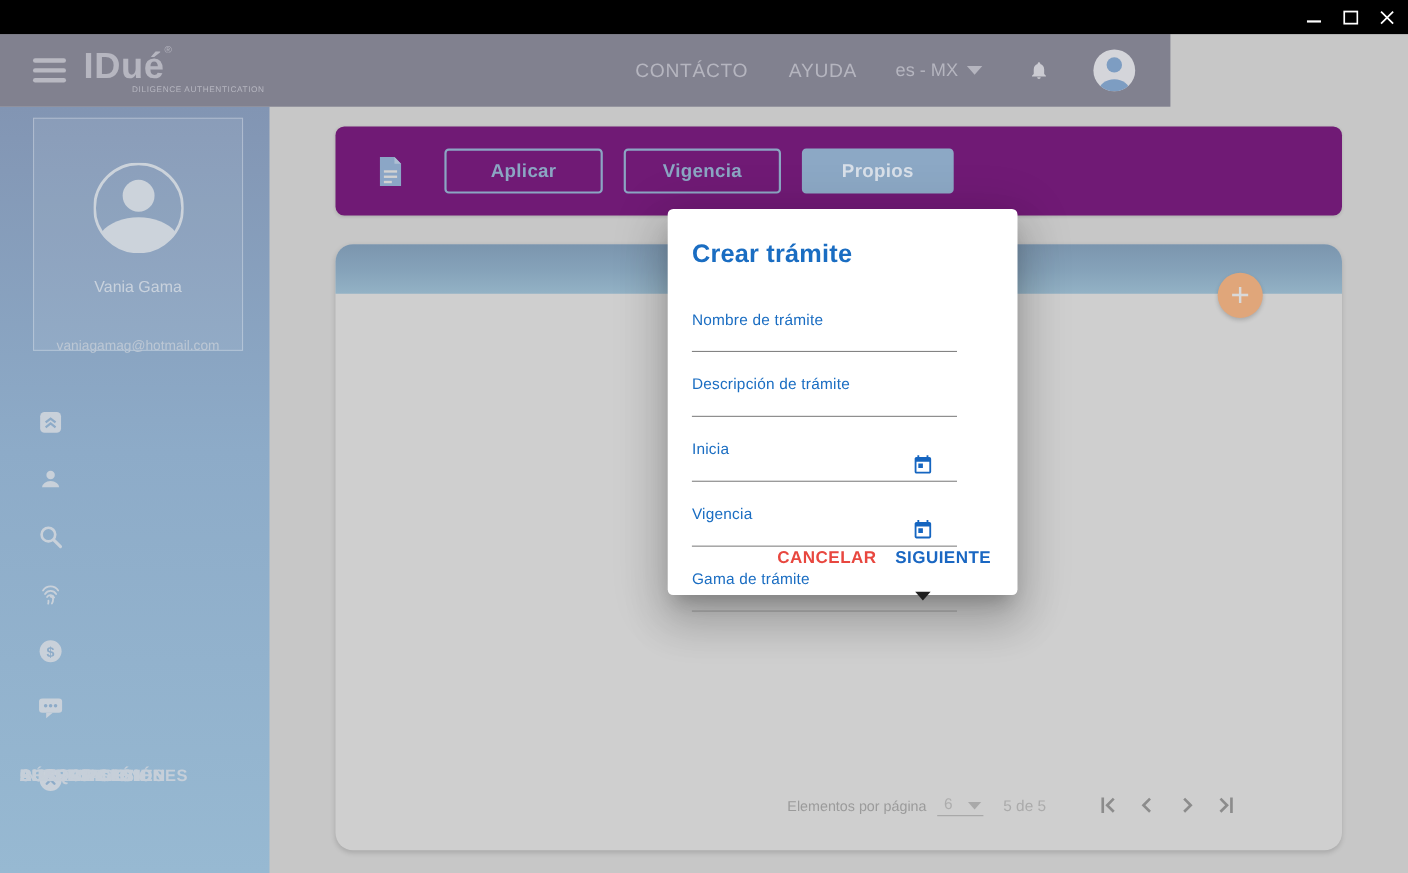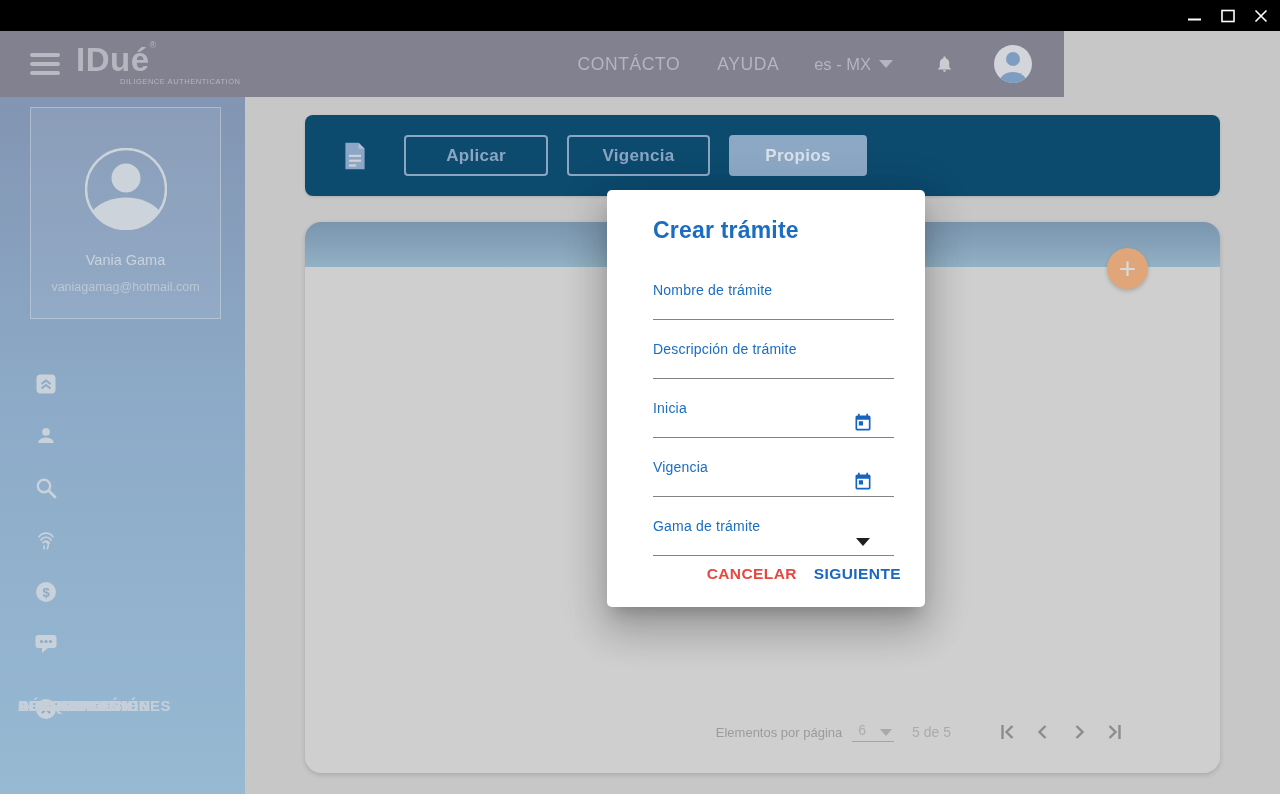--- a/index.html
+++ b/index.html
@@ -25,51 +25,51 @@
   .lang { margin-left:35px; font-size:16.5px; display:flex; align-items:center; gap:8px; cursor:pointer; }
   .caret-down { width:0; height:0; border-left:7px solid transparent; border-right:7px solid transparent; border-top:8px solid #b5b5bf; }
   .bellwrap { margin-left:42px; cursor:pointer; display:flex; }
   .avatarwrap { margin-left:40px; margin-right:32px; width:38px; height:38px; border-radius:50%; background:#d4d5da; overflow:hidden; cursor:pointer; display:flex; align-items:flex-end; justify-content:center; }
 
   
   .sidebar { position:absolute; top:97px; left:0; width:245px; height:697px; background:linear-gradient(180deg,#8295b3 0%,#8dabc8 45%,#97b9d2 100%); z-index:5; }
   .profilecard { position:absolute; left:30px; top:10px; width:191px; height:212px; background:rgba(255,255,255,0.07); border:1px solid rgba(255,255,255,0.30); text-align:center; }
   .profilecard .bigavatar { margin-top:40px; }
   .pname { margin-top:18px; font-size:14.5px; color:#c9d2dd; }
-  .pemail { margin-top:12px; font-size:12.5px; color:#bcc7d4; }
+  .pemail { margin-top:38px; font-size:12.5px; color:#bcc7d4; }
   .menu { position:absolute; top:261px; left:0; right:0; }
   .mitem { height:52px; display:flex; align-items:center; padding-left:34px; cursor:pointer; color:#c9d1da; }
   .mitem .micon { width:24px; display:flex; justify-content:center; }
   .mitem .mlabel { margin-left:18px; font-size:15px; font-weight:bold; letter-spacing:0.6px; color:#c6cfd9; }
   .mitem.logout { margin-top:13px; }
 
   
   .main { position:absolute; top:97px; left:245px; width:1035px; height:697px; background:#c7c7c7; }
-  .tabscard { position:absolute; left:60px; top:18px; width:915px; height:81px; background:#0c4a6e; border-radius:8px; box-shadow:0 1px 3px rgba(0,0,0,0.12); display:flex; align-items:center; }
+  .tabscard { position:absolute; left:60px; top:18px; width:915px; height:81px; background:#701a75; border-radius:8px; box-shadow:0 1px 3px rgba(0,0,0,0.12); display:flex; align-items:center; }
   .tabscard .docicon { margin-left:38px; display:flex; }
   .tabbtns { margin-left:37px; display:flex; gap:19px; }
   .tabbtn { height:41px; border:2px solid #8ba6c3; border-radius:4px; background:transparent; color:#8ba6c3; font-family:"Liberation Sans",sans-serif; font-size:17px; font-weight:bold; letter-spacing:0.3px; cursor:pointer; }
   .tabbtn.w1{ width:144px; } .tabbtn.w2{ width:143px; } .tabbtn.w3{ width:138px; }
   .tabbtn.active { background:#8ca8c5; border-color:#8ca8c5; color:#d9e0e9; }
 
   .contentcard { position:absolute; left:60px; top:125px; width:915px; height:551px; background:#cfcfcf; border-radius:16px; box-shadow:0 2px 5px rgba(0,0,0,0.15); }
   .cardheader { height:45px; border-radius:16px 16px 0 0; background:linear-gradient(180deg,#7b95ae 0%,#86a3ba 55%,#93b2c5 100%); }
   .fab { position:absolute; top:26px; right:72px; width:41px; height:41px; border-radius:50%; background:#e0a67a; border:none; color:#d9d9d9; font-size:30px; font-weight:300; line-height:38px; text-align:center; cursor:pointer; box-shadow:0 2px 4px rgba(0,0,0,0.18); font-family:"Liberation Sans",sans-serif; }
 
   .pagination { position:absolute; bottom:26px; right:0; left:0; height:30px; display:flex; align-items:center; justify-content:flex-end; padding-right:93px; color:#9b9b9b;padding-left:31px; }
   .pp-label { font-size:13px; color:#9b9b9b; }
   .pp-select { margin-left:10px; display:flex; align-items:flex-end; gap:14px; border-bottom:1px solid #a5a5a5; padding:0 2px 3px 6px; cursor:pointer; }
   .pp-value { font-size:14px; color:#adadad; }
   .pp-caret { width:0; height:0; border-left:6px solid transparent; border-right:6px solid transparent; border-top:7px solid #a9a9a9; margin-bottom:2px; }
   .pp-range { margin-left:18px; font-size:14px; color:#ababab; }
   .pagenav { margin-left:44px; display:flex; gap:12px; }
   .pnav { width:24px; height:24px; background:none; border:none; cursor:pointer; display:flex; align-items:center; justify-content:center; padding:0; }
 
   
-  .modal { position:absolute; left:607px; top:190px; width:318px; height:417px; background:#ffffff; border-radius:5px; z-index:40; padding:0 46px;
+  .modal { position:absolute; left:607px; top:190px; width:318px; height:351px; background:#ffffff; border-radius:5px; z-index:40; padding:0 22px;
            box-shadow:0 11px 15px -7px rgba(0,0,0,0.2), 0 24px 38px 3px rgba(0,0,0,0.16), 0 9px 46px 8px rgba(0,0,0,0.12); }
   .mtitle { margin-top:27px; font-size:23px; font-weight:bold; color:#1a6dc2; letter-spacing:0.2px; }
   .mfields { margin-top:17px; }
   .mfield { position:relative; width:241px; height:59px; border-bottom:1px solid #838383; }
   .mlabel { position:absolute; left:0; bottom:21px; font-size:14px; color:#1a6dc2; letter-spacing:0.2px; }
   .minput { position:absolute; left:0; bottom:0; width:100%; height:22px; border:none; outline:none; background:transparent; font-family:"Liberation Sans",sans-serif; font-size:14px; color:#333; }
   .ficon { position:absolute; right:21px; bottom:4px; display:flex; cursor:pointer; }
   .fcaret { position:absolute; right:24px; bottom:9px; width:0; height:0; border-left:7px solid transparent; border-right:7px solid transparent; border-top:8px solid #1f1f1f; cursor:pointer; }
   .mactions { position:absolute; bottom:24px; right:24px; display:flex; gap:17px; }
   .mact { background:none; border:none; font-family:"Liberation Sans",sans-serif; font-size:15.5px; font-weight:bold; letter-spacing:0.4px; cursor:pointer; }

